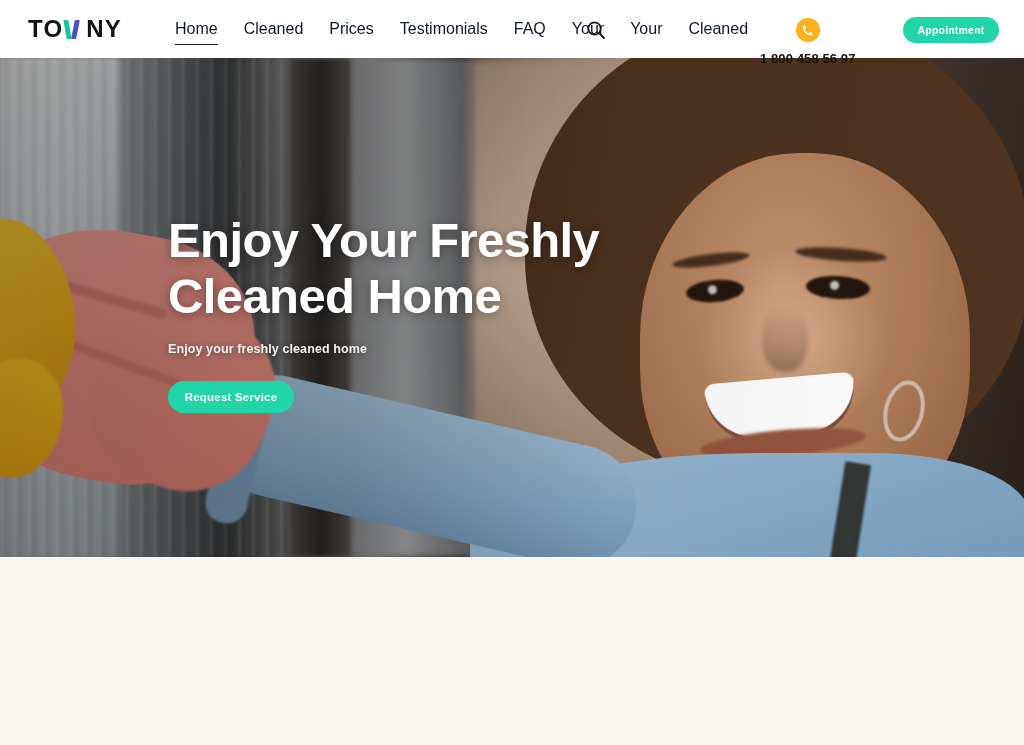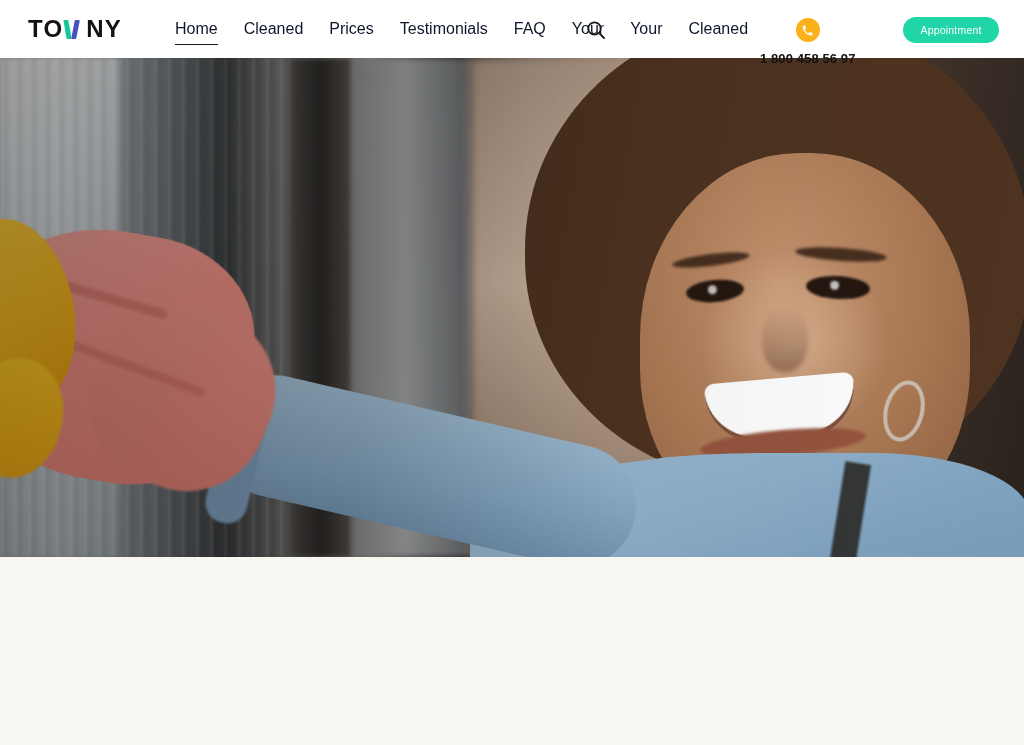--- a/index.html
+++ b/index.html
@@ -66,21 +66,21 @@
   }
   .phone-num {
     font-size:13px; font-weight:700; color:#15120f; white-space:nowrap;
     letter-spacing:.1px;
   }
 
   .appt-btn {
     position:absolute; left:903px; top:17px;
     width:96px; height:26px; border-radius:13px;
     background:#20d6a8; border:none; cursor:pointer;
-    color:#ffffff; font-size:10.5px; font-weight:400;
+    color:#ffffff; font-size:10.5px; font-weight:700;
     font-family:"Liberation Sans", sans-serif;
     display:flex; align-items:center; justify-content:center;
     letter-spacing:.2px;
   }
 
   
   .hero {
     position:absolute; top:58px; left:0;
     width:1024px; height:499px;
     overflow:hidden;
@@ -358,20 +358,28 @@
     <div class="cuff"></div>
     <div class="glove"></div>
     <div class="glove-cuff"></div>
     <div class="glove-fold1"></div>
     <div class="glove-fold2"></div>
     <div class="cloth"></div>
     <div class="cloth2"></div>
     <div class="hero-veil"></div>
   </div>
 
+  <div class="hero-content">
+    <h1 class="hero-title">
+      <span>Enjoy Your Freshly</span><br>
+      <span>Cleaned Home</span>
+    </h1>
+    <p class="hero-sub">Enjoy your freshly cleaned home</p>
+    <button class="hero-cta">Request Service</button>
+  </div>
 </section>
 
 <section class="services">
   
   
 
   
 </section>
 
 </body></html>

